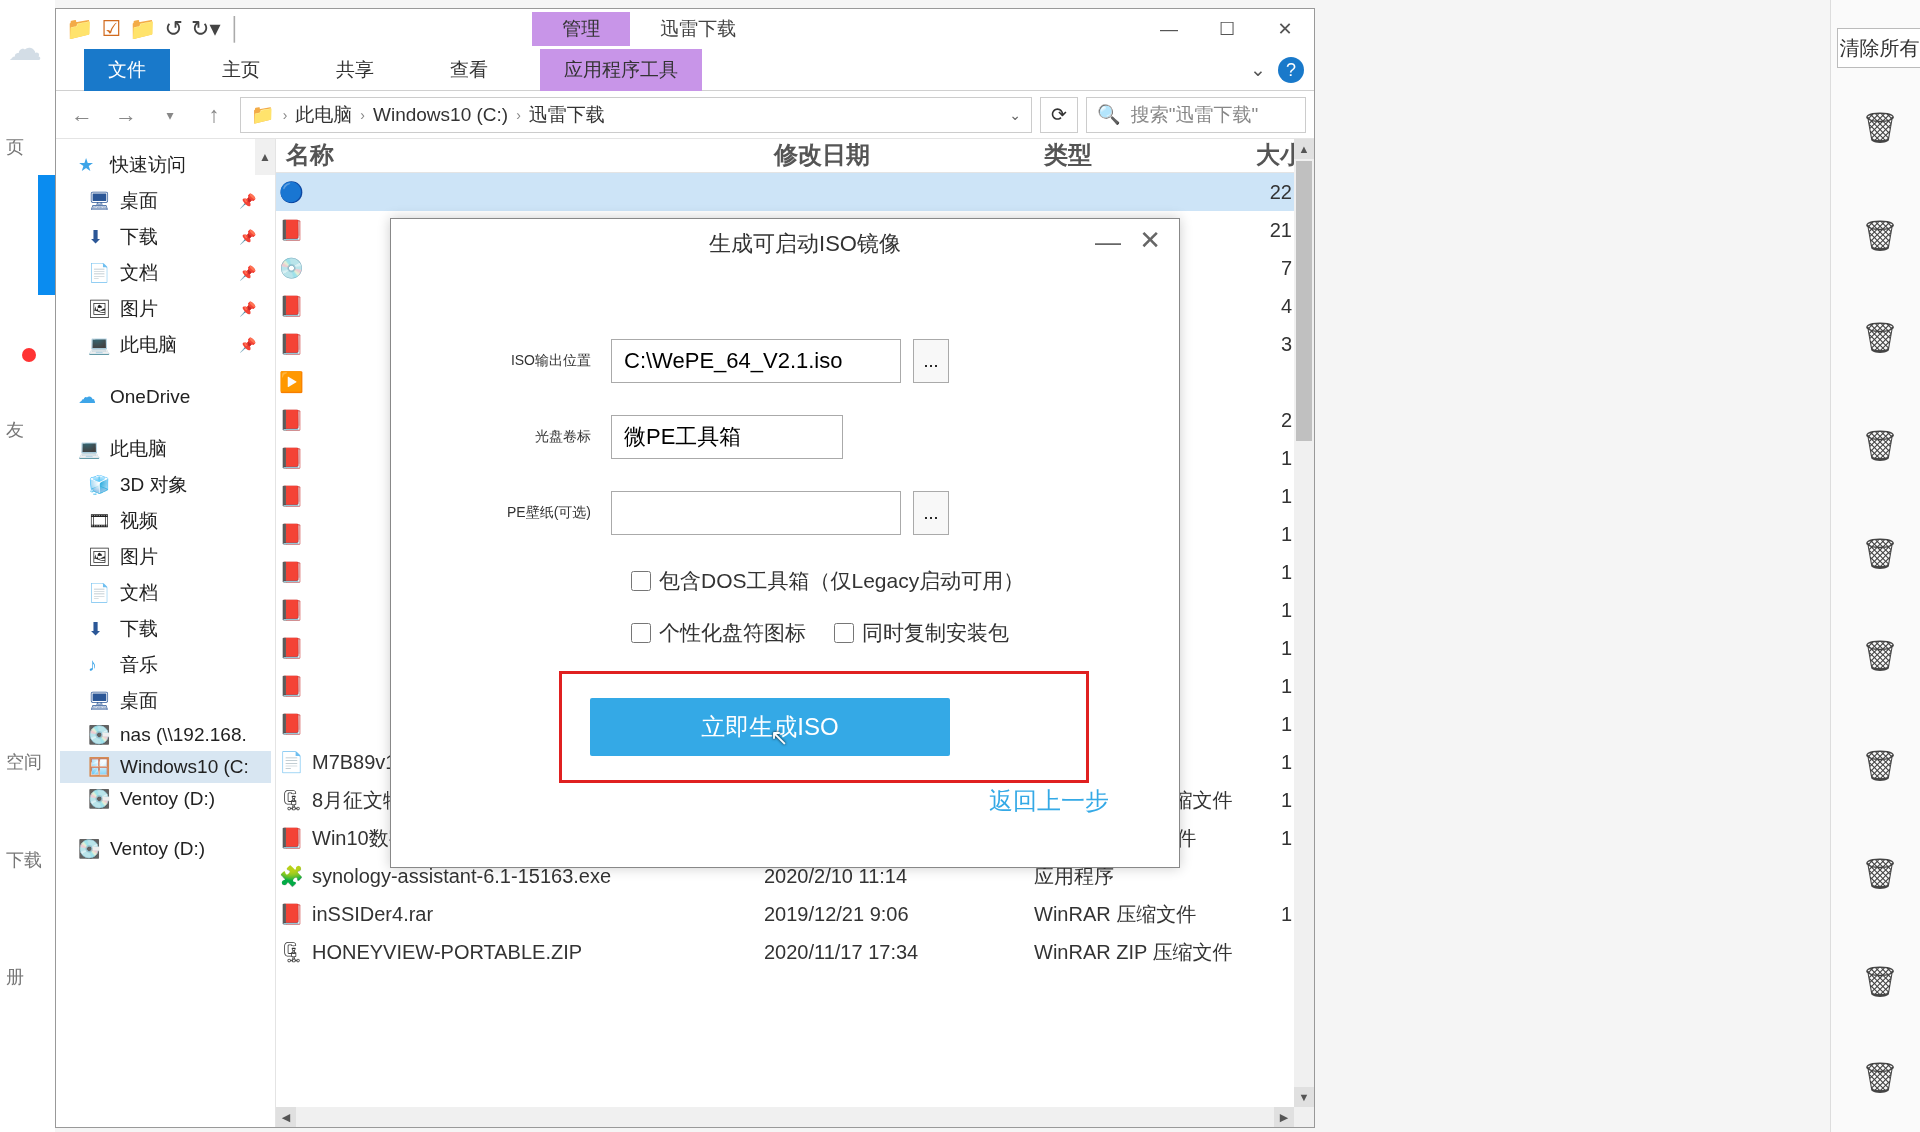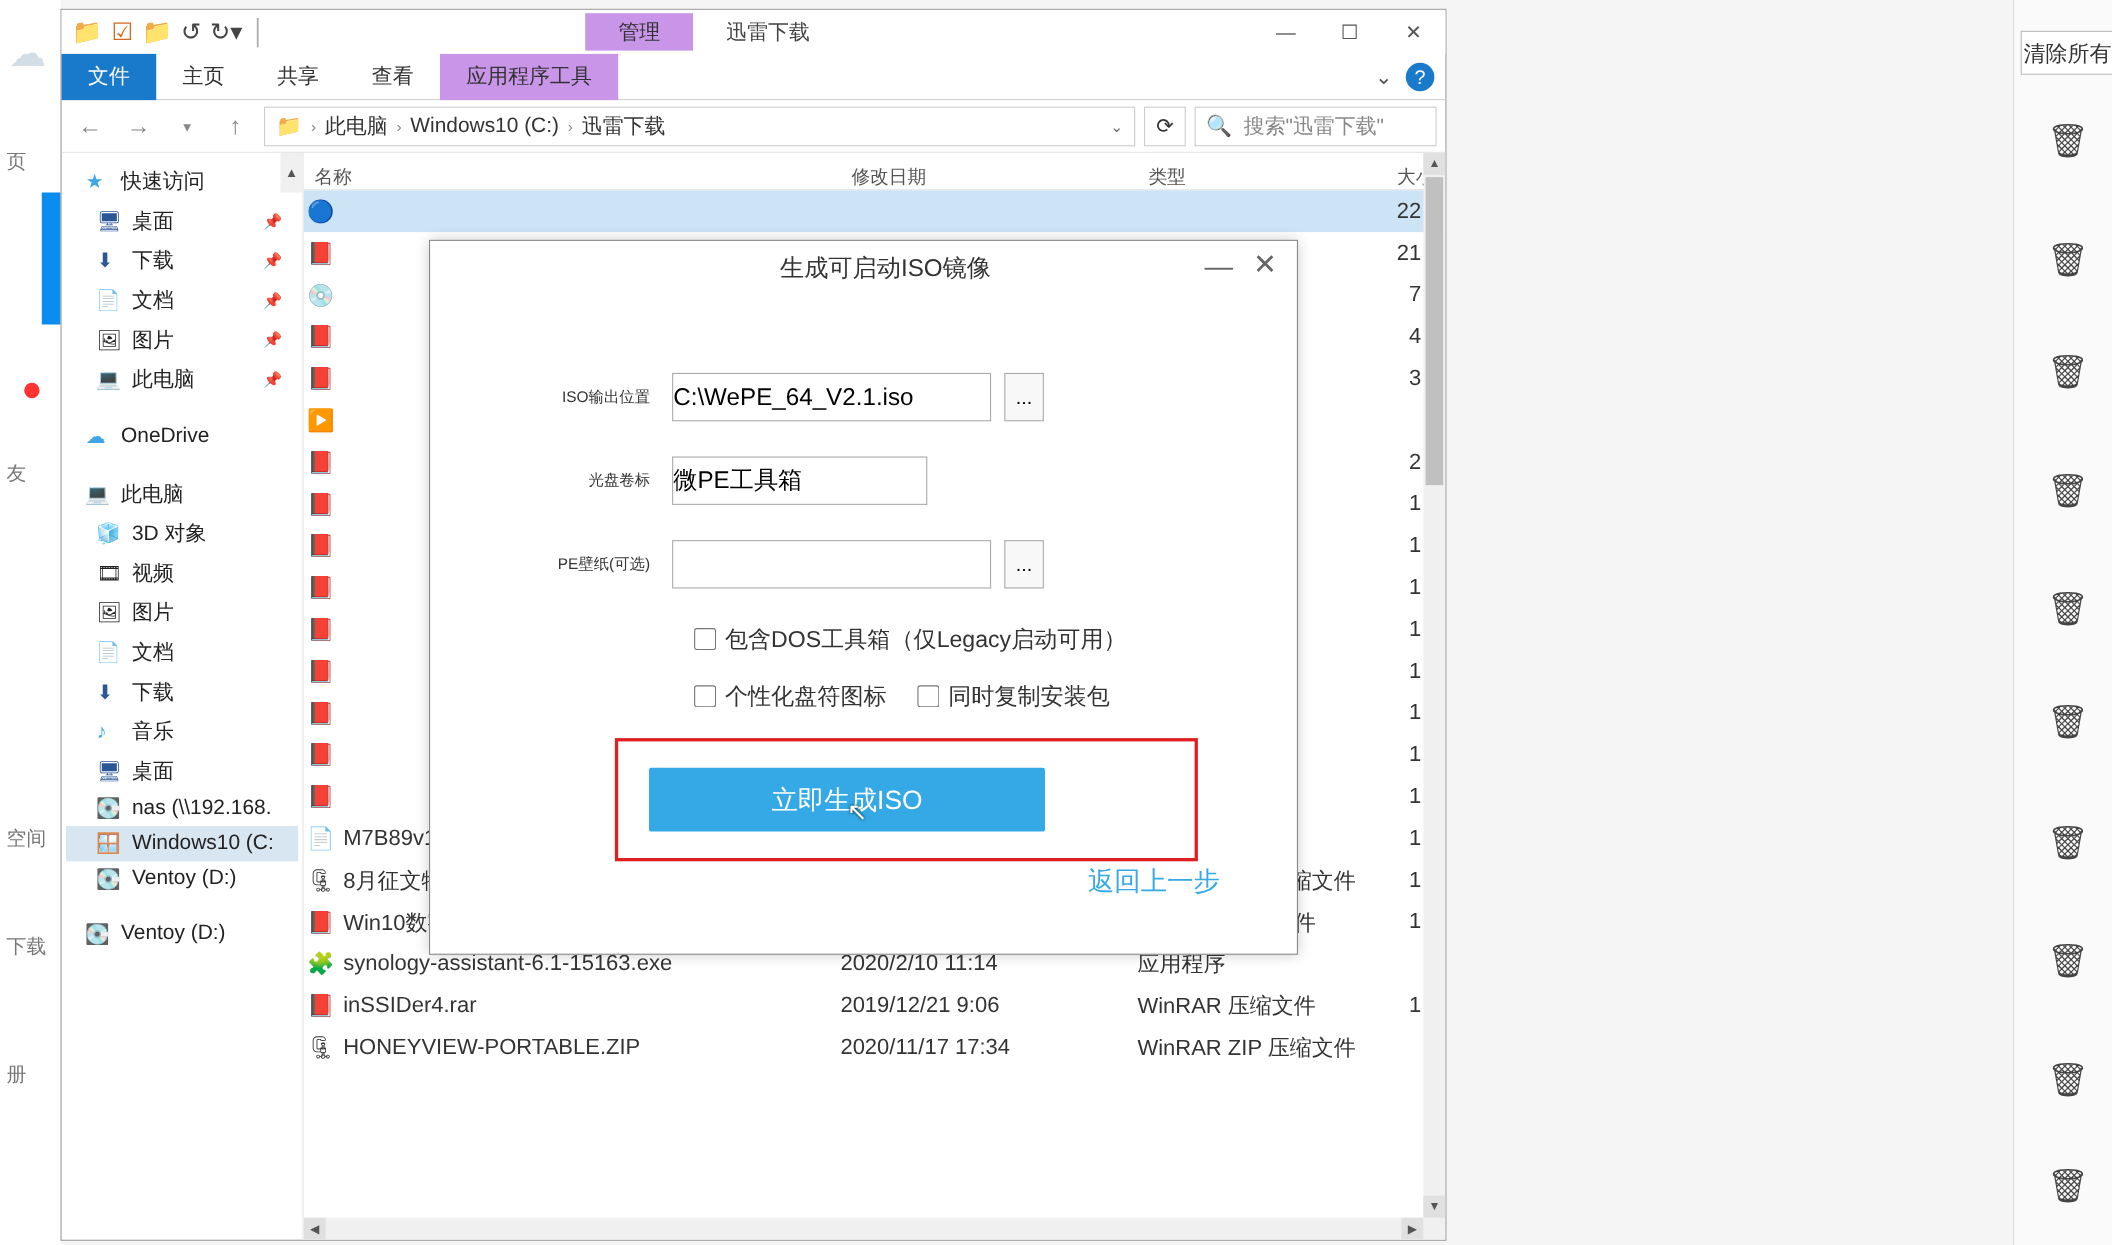--- a/index.html
+++ b/index.html
@@ -21,21 +21,21 @@
   .titlebar .ql { display:flex; gap:8px; align-items:center; padding-left:10px; }
   .titlebar .ql span { font-size:22px; color:#444; }
   .folder-ico { color:#f7c348; }
   .titlebar .tlabel { background:#c895e8; padding:4px 30px; color:#333; margin-left:290px; }
   .titlebar .windowtitle { margin-left:30px; color:#444; }
   .titlebar .ctrls { margin-left:auto; display:flex; }
   .titlebar .ctrls div { width:58px; height:40px; display:flex; align-items:center; justify-content:center; font-size:18px; color:#555; }
 
   
   .ribbon { height:42px; display:flex; align-items:center; border-bottom:1px solid #d0d0d0; }
-  .ribbon .tab { padding:0 24px; height:42px; line-height:42px; }
+  .ribbon .tab { padding:0 24px; height:42px; line-height:42px;margin-left:28px; }
   .ribbon .tab.file { background:#1979ca; color:#fff; }
   .ribbon .tab.tool { background:#c895e8; }
   .ribbon .spacer { flex:1; }
   .ribbon .chev { margin-right:12px; color:#555; }
   .ribbon .help { width:26px; height:26px; border-radius:50%; background:#1979ca; color:#fff; text-align:center; line-height:26px; margin-right:10px; font-size:18px; }
 
   
   .navbar { height:48px; display:flex; align-items:center; gap:8px; padding:0 8px; border-bottom:1px solid #e4e4e4; }
   .navbtn { width:36px; height:36px; display:flex; align-items:center; justify-content:center; color:#888; font-size:22px; }
   .breadcrumb { flex:1; height:36px; border:1px solid #ccc; display:flex; align-items:center; gap:8px; padding:0 10px; color:#333; background:#fff; }
@@ -50,42 +50,42 @@
   .tree-item { display:flex; align-items:center; gap:10px; padding:5px 8px 5px 28px; color:#222; white-space:nowrap; position:relative; }
   .tree-item.top { font-weight:500; padding-left:18px; }
   .tree-item .ico { width:22px; font-size:18px; }
   .tree-item .pin { position:absolute; right:14px; color:#888; font-size:14px; }
   .tree-item.selected { background:#d8e6f2; }
   .tree-sep { height:18px; }
   .blue { color:#3ea5e8; } .navy { color:#2b5797; } .green{color:#5fb55f;}
 
   
   .files { flex:1; position:relative; overflow:hidden; }
-  .files .hdr { display:flex; border-bottom:1px solid #e4e4e4; font-size:17px; color:#555; height:34px; align-items:flex-end; }
+  .files .hdr { display:flex; border-bottom:1px solid #e4e4e4; font-size:24px; color:#555; height:34px; align-items:flex-start;font-weight:bold; }
   .files .hdr div { padding:0 10px; }
   .c-name { flex:1; } .c-date { width:270px; } .c-type { width:210px; } .c-size { width:70px; text-align:right; padding-right:22px; }
   .frow { display:flex; align-items:center; height:38px; font-size:20px; white-space:nowrap; }
   .frow .fi { width:24px; height:24px; margin:0 8px 0 4px; display:inline-flex; align-items:center; justify-content:center; font-size:20px; }
   .frow.selected { background:#cde4f7; }
   .files .vsb { position:absolute; right:0; top:0; width:20px; height:100%; background:#f0f0f0;}
   .files .vsb .arrow { position:absolute; left:0; width:20px; height:20px; background:#e0e0e0; display:flex; align-items:center; justify-content:center; font-size:11px; color:#555;}
   .files .vsb .thumb { position:absolute; left:2px; top:22px; width:16px; height:280px; background:#c0c0c0; }
   .files .hsb { position:absolute; left:0; bottom:0; right:20px; height:20px; background:#f0f0f0; }
   .files .hsb .arrow { position:absolute; top:0; width:20px; height:20px; background:#e0e0e0; display:flex; align-items:center; justify-content:center; font-size:11px; color:#555;}
 
   
   .dialog { position:absolute; left:390px; top:218px; width:790px; height:650px; background:#fff; border:1px solid #888; box-shadow:0 0 12px rgba(0,0,0,.2); z-index:50; }
   .dlg-title { height:50px; display:flex; align-items:center; position:relative;margin-left:40px; }
   .dlg-title .txt { margin:0 auto; font-size:22px; color:#333; }
   .dlg-title .min { position:absolute; right:58px; font-size:26px; color:#666; top:8px;}
   .dlg-title .x { position:absolute; right:18px; font-size:26px; color:#666; top:6px;}
   .dlg-body { padding:70px 30px 0 40px; }
   .dlg-row { display:flex; align-items:center; margin-bottom:32px; }
   .dlg-row .lbl { width:180px; text-align:right; padding-right:20px; font-size:14px; }
-  .dlg-row input[type=text] { height:44px; border:1px solid #aaa; padding:0 0; font-size:22px; }
+  .dlg-row input[type=text] { height:44px; border:1px solid #aaa; padding:0 12px; font-size:22px; }
   .in-wide { width:290px; } .in-narrow { width:232px; }
   .browse { width:36px; height:44px; border:1px solid #aaa; margin-left:12px; background:#f8f8f8; font-size:18px; }
   .dlg-check-row { padding-left:200px; display:flex; gap:28px; align-items:flex-end; margin-bottom:24px; }
   .dlg-check-row label { display:flex; align-items:center; gap:8px; font-size:21px; white-space:nowrap; }
   .dlg-check-row input[type=checkbox] { width:20px; height:20px; }
   .redbox { border:3px solid #e02020; padding:24px 28px; margin:4px 60px 0 128px; display:flex; align-items:center; gap:30px; }
   .bigbtn { flex:0 0 360px; height:58px; background:#34a9e6; color:#fff; font-size:24px; border:none; display:flex; align-items:center; justify-content:center; border-radius:2px; position:relative;}
   .cursor { position:absolute; left:50%; top:46%; font-size:22px; color:#fff; text-shadow:0 0 3px #000; pointer-events:none;}
   .backlink { color:#34a9e6; font-size:24px; }
 

